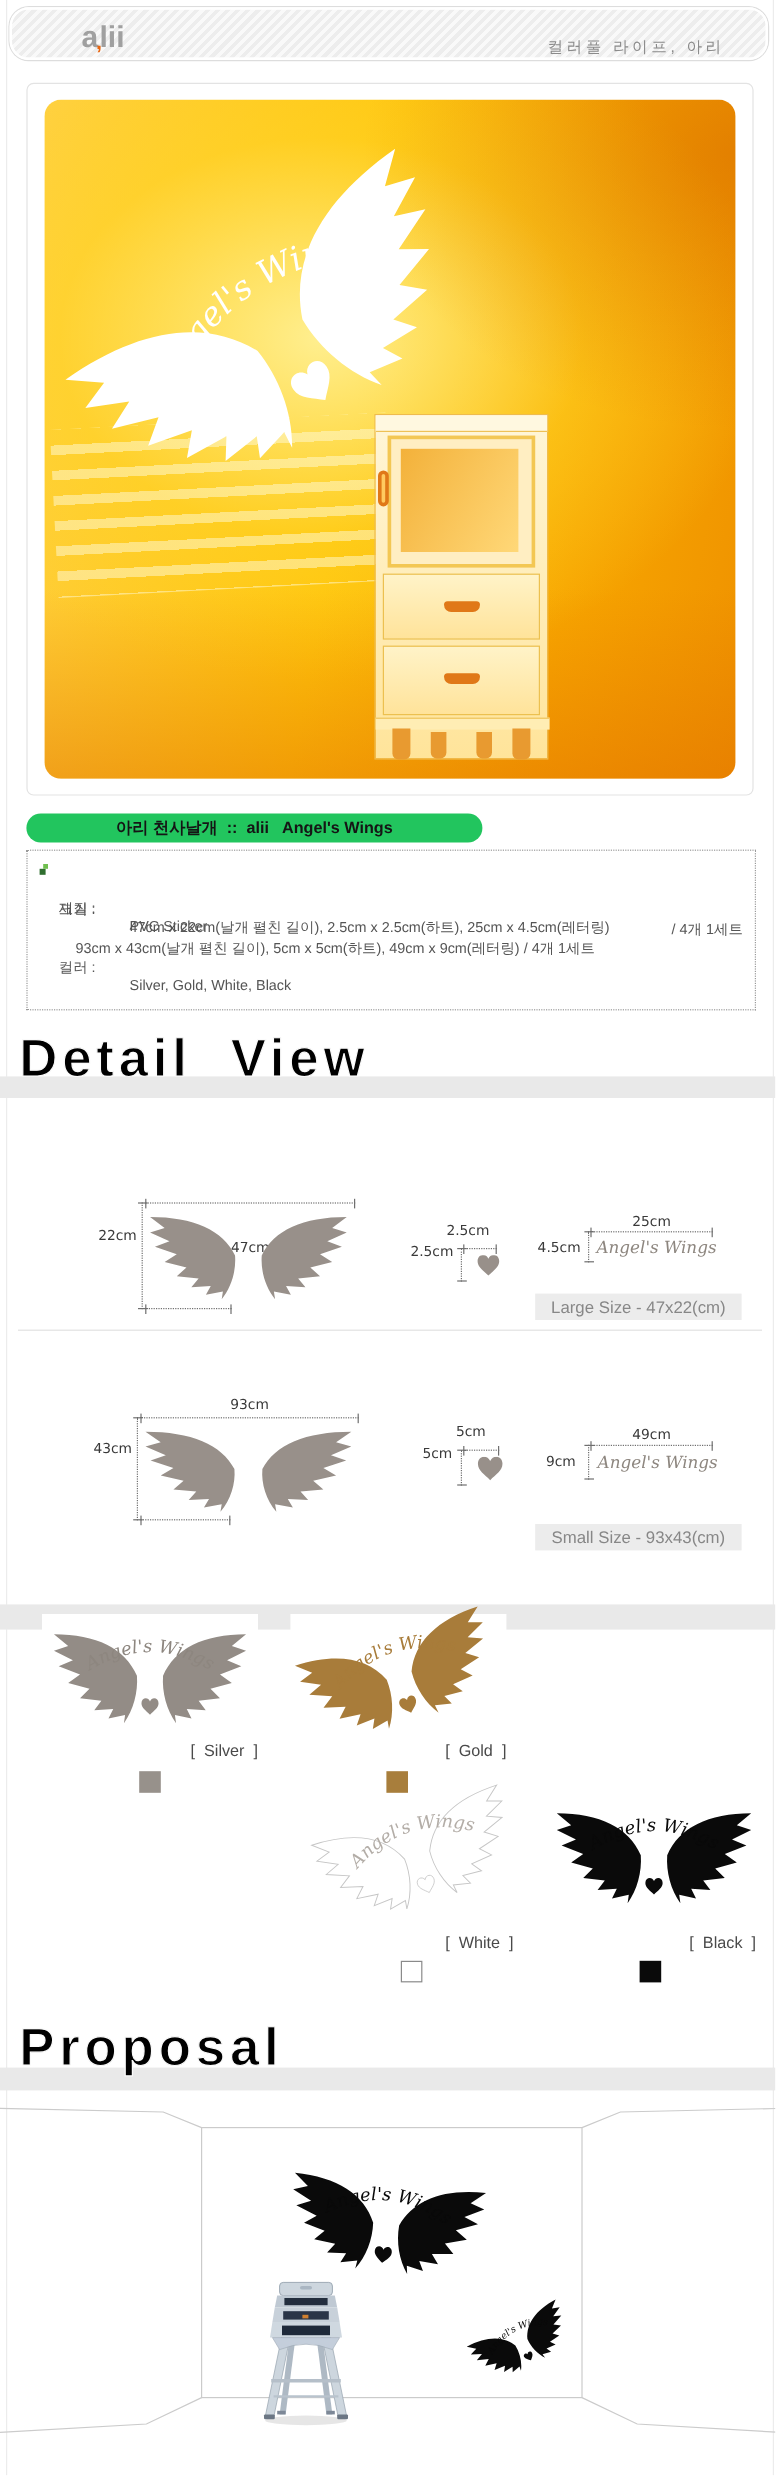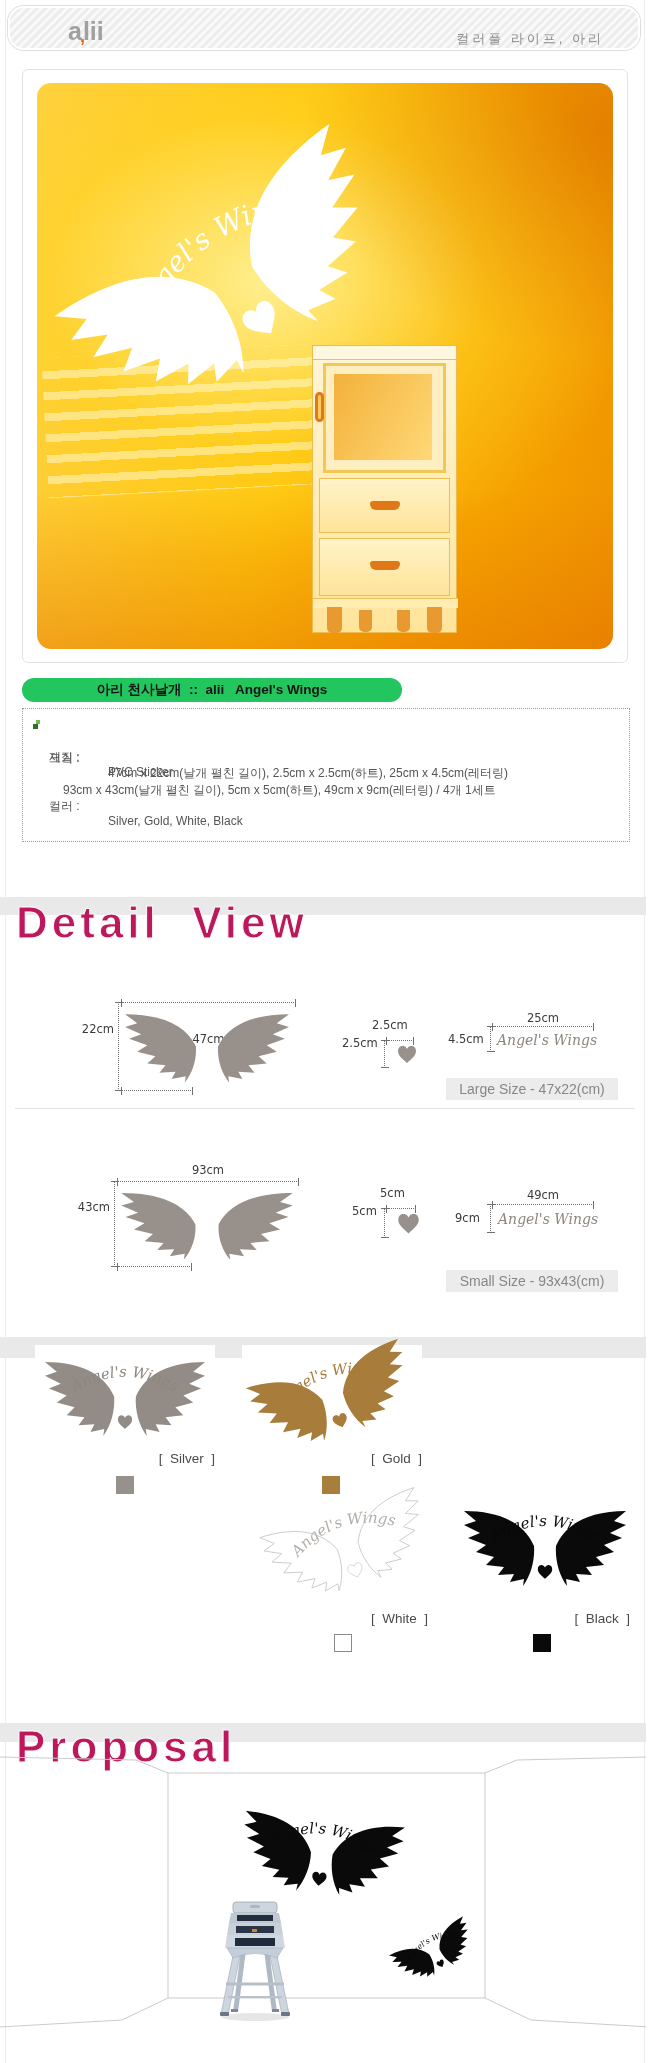--- a/index.html
+++ b/index.html
@@ -53,22 +53,22 @@
   .specs{position:absolute;left:22px;top:708px;width:608px;height:134px;border:1px dotted #9a9a9a;
          box-sizing:border-box;font-size:12px;color:#555;}
   .sline{position:absolute;left:0;width:100%;height:15px;line-height:15px;white-space:pre;}
   .slabel{position:absolute;left:26px;}
   .sval{position:absolute;left:85px;}
   .bullet{position:absolute;left:10px;top:4px;width:5px;height:5px;background:#2f6e2f;}
   .bullet::after{content:"";position:absolute;left:3px;top:-4px;width:4px;height:4px;background:#6fbf4e;}
 
   
   .band{position:absolute;left:0;width:650px;background:#e9e9e9;}
-  .wmark{position:absolute;left:16px;font:bold 44px "Liberation Sans",sans-serif;color:#be185d;
-         letter-spacing:4px;white-space:pre;margin-top:40px;-webkit-text-stroke:1px #fafafa;}
+  .wmark{position:absolute;left:16px;font:bold 44px "Liberation Sans",sans-serif;color:#000000;
+         letter-spacing:4px;white-space:pre;-webkit-text-stroke:1px #fafafa;}
 
   
   .dotH{position:absolute;border-top:1px dotted #6f6f6f;}
   .dotH::before,.dotH::after{content:"";position:absolute;top:-4px;width:1px;height:8px;background:#6f6f6f;}
   .dotH::before{left:0}.dotH::after{right:0}
   .dotV{position:absolute;border-left:1px dotted #6f6f6f;}
   .dotV::before,.dotV::after{content:"";position:absolute;left:-4px;height:1px;width:8px;background:#6f6f6f;}
   .dotV::before{top:0}.dotV::after{bottom:0}
   .mlabel{position:absolute;font-size:11.5px;color:#3a3a3a;font-family:"DejaVu Sans",sans-serif;}
   .script{position:absolute;font:italic 14px "DejaVu Serif",serif;color:#8d867f;white-space:nowrap;}
@@ -152,20 +152,23 @@
   <div class="specs">
     <div class="sline" style="top:11px;">
       <span class="bullet"></span>
       <span class="slabel">재질 :</span>
       <span class="sval">PVC Sticker</span>
     </div>
     <div class="sline" style="top:27px;">
       <span class="slabel">크기 :</span>
       <span class="sval">47cm x 22cm(날개 펼친 길이), 2.5cm x 2.5cm(하트), 25cm x 4.5cm(레터링)</span>
     </div>
+    <div class="sline" style="top:43px;text-align:right;padding-right:10px;box-sizing:border-box;">
+      <span>/ 4개 1세트</span>
+    </div>
     <div class="sline" style="top:59px;">
       <span class="slabel" style="left:40px;">93cm x 43cm(날개 펼친 길이), 5cm x 5cm(하트), 49cm x 9cm(레터링) / 4개 1세트</span>
     </div>
     <div class="sline" style="top:75px;">
       <span class="slabel">컬러 :</span>
       <span class="sval">Silver, Gold, White, Black</span>
     </div>
   </div>
 
   <div class="band" style="top:897px;height:18px;"></div>

